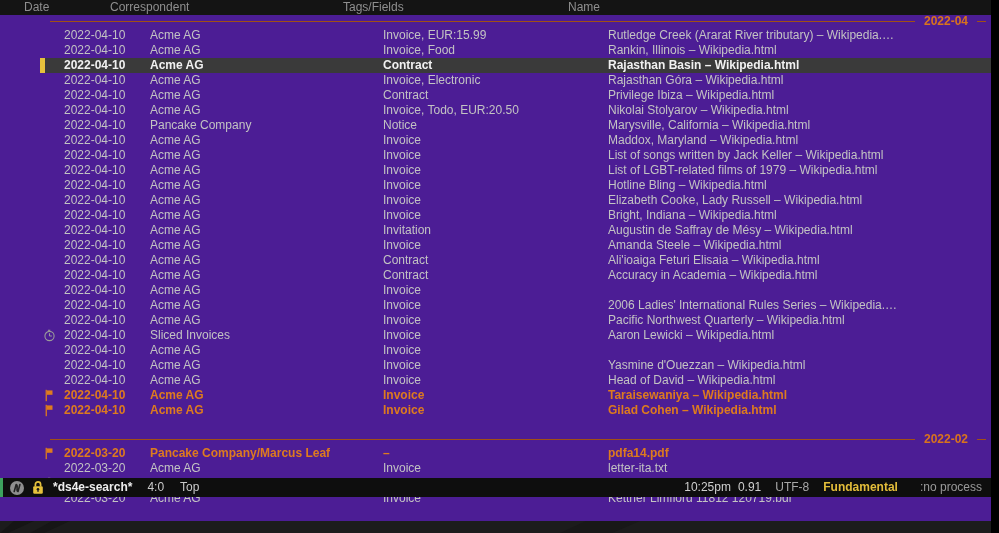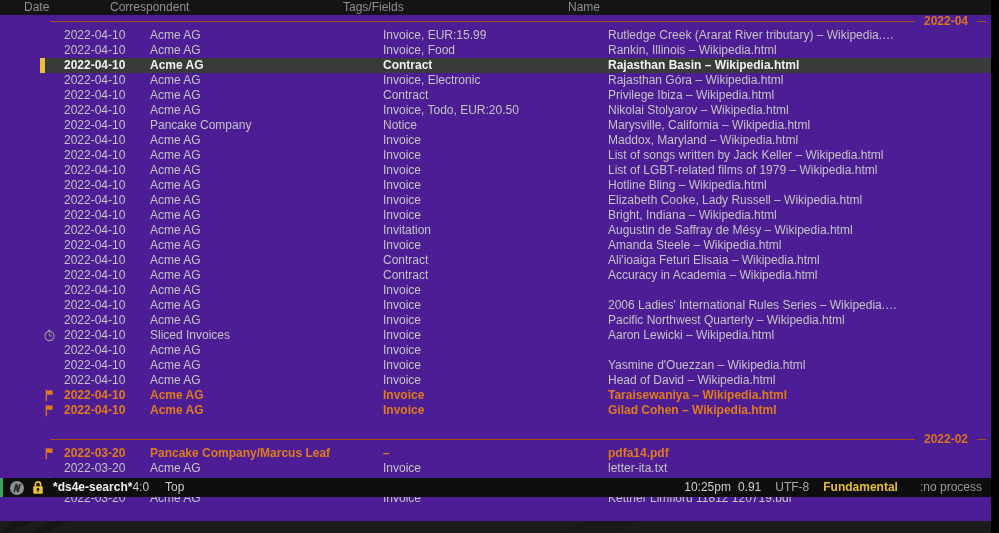--- a/index.html
+++ b/index.html
@@ -34,21 +34,21 @@
   .icon-cell svg{display:block;}
   
   .modeline{
     position:absolute;left:0;top:478px;right:0;height:19px;
     background:#0e0e0e;display:flex;align-items:center;color:#b5b5b5;
   }
   .ml-edge{width:3px;align-self:stretch;background:#3da25e;}
   .ml-modeicon{margin-left:6px;display:flex;align-items:center;}
   .ml-lock{margin-left:6px;display:flex;align-items:center;}
   .ml-buffer{font-weight:bold;color:#ededed;margin-left:8px;}
-  .ml-pos{color:#c9c9c9;}
+  .ml-pos{margin-left:15px;color:#c9c9c9;}
   .ml-scroll{margin-left:16px;color:#c9c9c9;}
   .ml-spacer{flex:1;}
   .ml-time{color:#cfcfcf;}
   .ml-load{margin-left:7px;color:#cfcfcf;}
   .ml-enc{margin-left:14px;color:#a8a8a8;}
   .ml-mode{margin-left:14px;color:#e3bd3a;font-weight:bold;}
   .ml-proc{margin-left:22px;color:#9a9a9a;margin-right:9px;}
   
   .echo{position:absolute;left:0;top:521px;right:0;height:12px;background:#1c1c1c;overflow:hidden;}
   .echo svg{display:block;}

